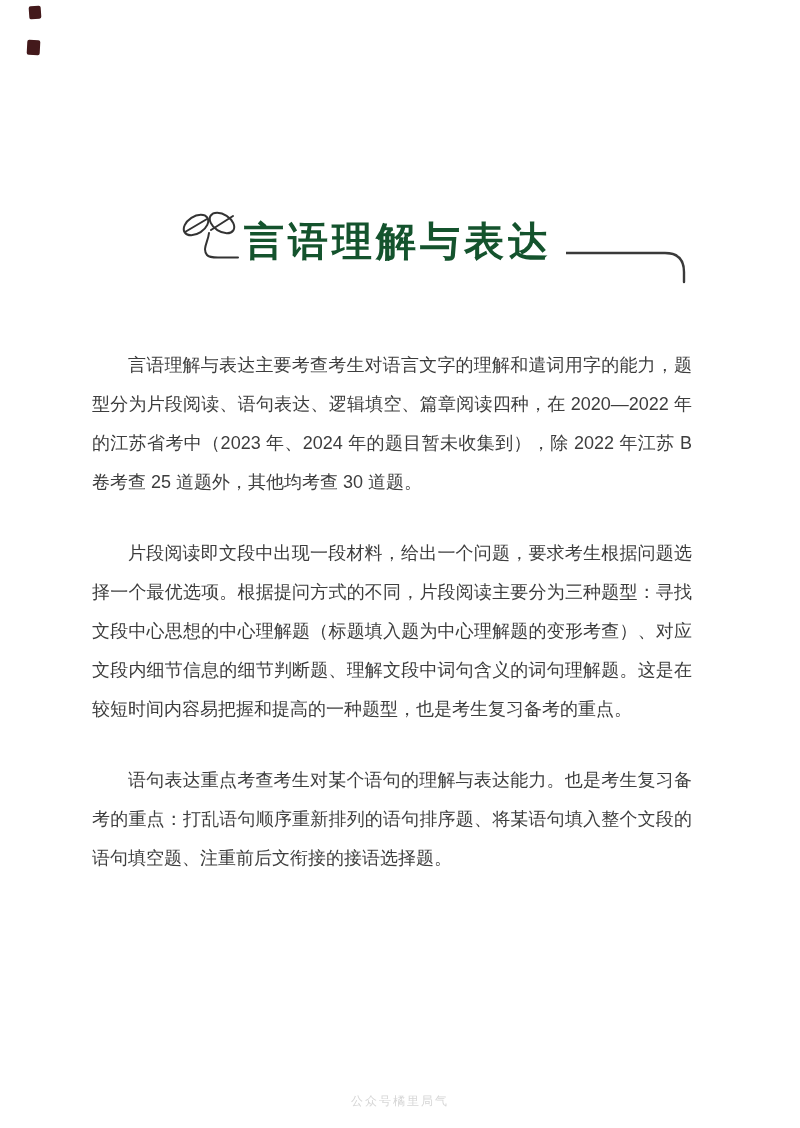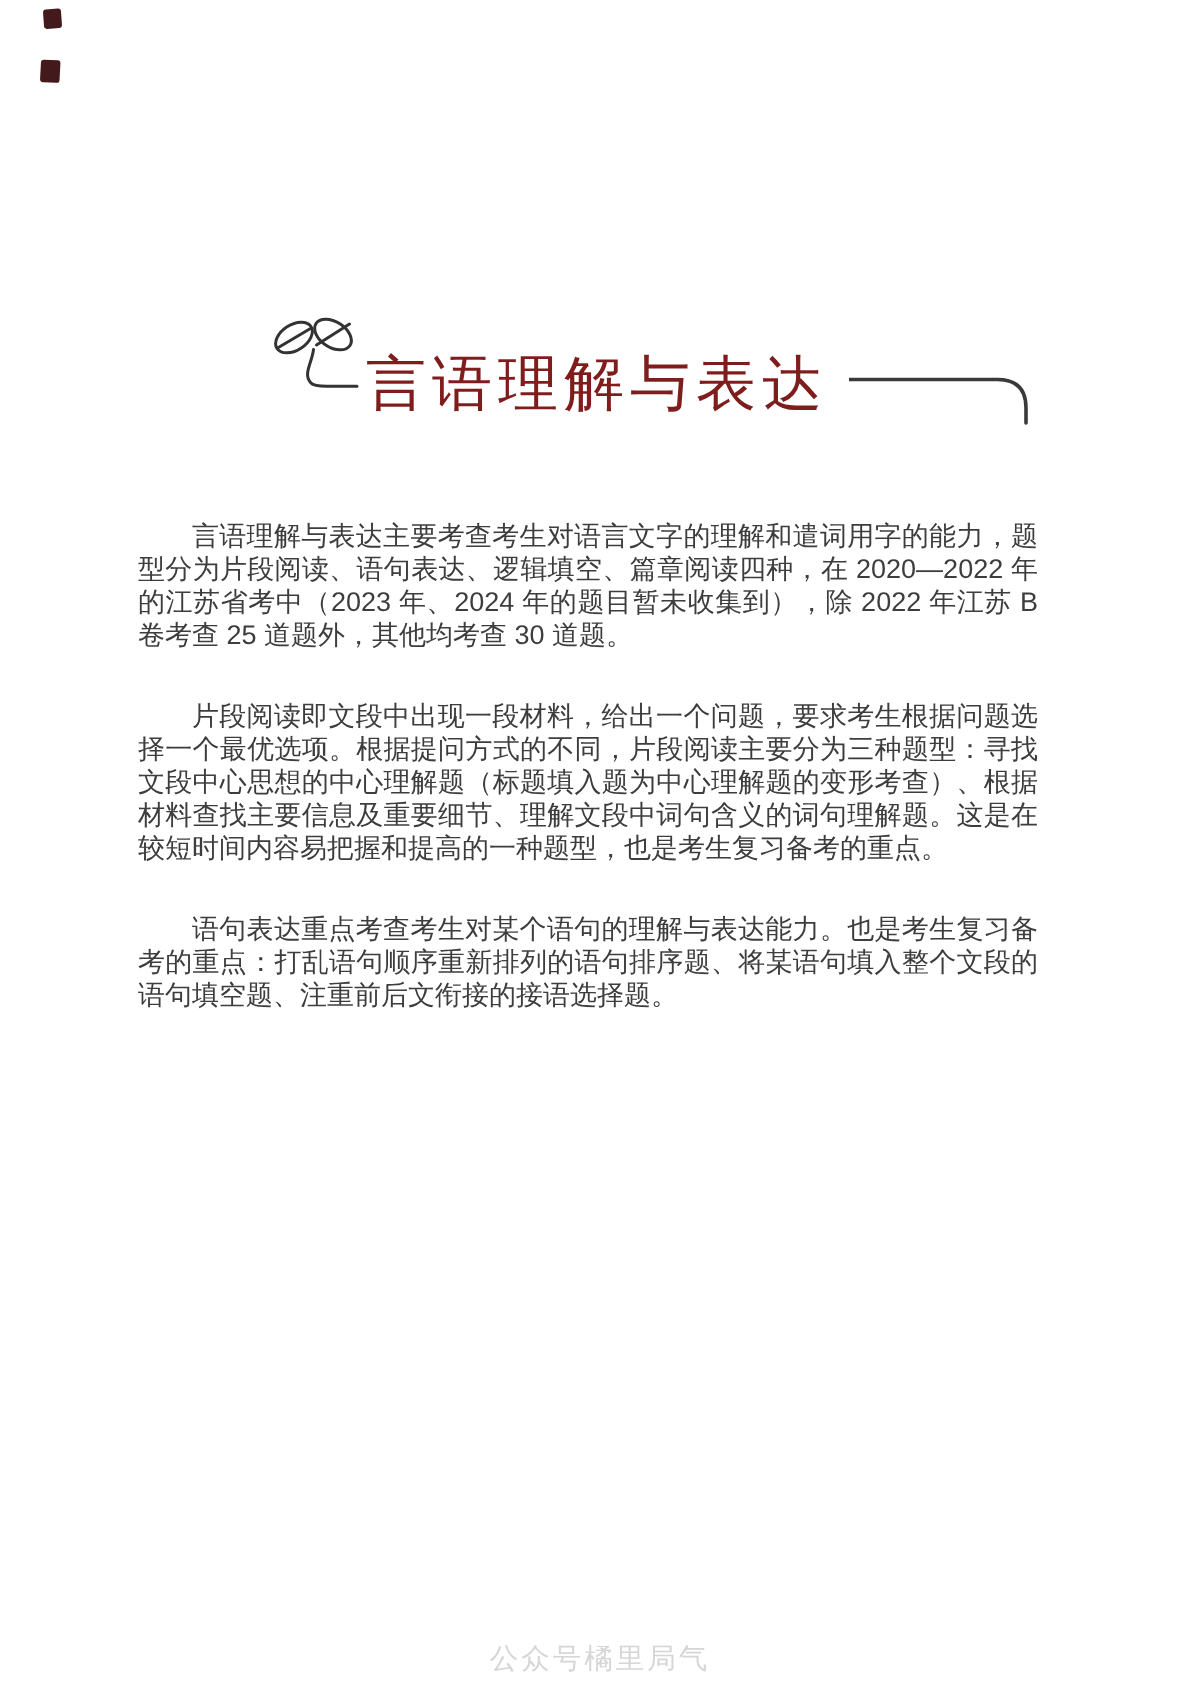--- a/index.html
+++ b/index.html
@@ -13,41 +13,41 @@
   .page { position: absolute; inset: 0; background: #ffffff; }
 
   
   .ink-mark { position: absolute; background: #43191b; border-radius: 2px; }
   .ink-mark.m1 { left: 29px; top: 6px;  width: 12px; height: 13px; transform: rotate(-4deg); }
   .ink-mark.m2 { left: 27px; top: 40px; width: 13px; height: 15px; transform: rotate(3deg); }
 
   
   .sprout { position: absolute; left: 182px; top: 211px; }
   .chapter-title {
-    position: absolute; left: 244px; top: 233px;
+    position: absolute; left: 244px; top: 218px;
     font-size: 40px; line-height: 46px;
-    letter-spacing: 4px; font-weight: 400;
-    color: #7f1d1d; white-space: nowrap;
+    letter-spacing: 4px; font-weight: 700;
+    color: #14532d; white-space: nowrap;
   }
   .tail-line { position: absolute; left: 566px; top: 247px; }
 
   
   .content {
     position: absolute; left: 92px; top: 346px; width: 600px;
     color: #3d3d3d;
-    font-size: 18px; line-height: 22px;
+    font-size: 18px; line-height: 39px;
     text-align: justify; text-align-last: left;
   }
   .content p { margin: 0 0 32px 0; text-indent: 2em; }
 
   
   .watermark {
     position: absolute; left: 0; top: 1093px; width: 100%;
     text-align: center;
-    color: #d6d6d6; font-size: 19px; letter-spacing: 2px;
+    color: #d6d6d6; font-size: 12px; letter-spacing: 2px;
   }
 </style>
 </head>
 <body>
 
 <div class="page">
 
   <div class="ink-mark m1"></div>
   <div class="ink-mark m2"></div>
 
@@ -66,19 +66,19 @@
   <div class="chapter-title">言语理解与表达</div>
 
   <div class="tail-line">
     <svg width="126" height="38" viewBox="0 0 126 38" fill="none">
       <path d="M0 6 L99 6 Q118 6 118 25 L118 35" stroke="#3a3a3a" stroke-width="2.4" fill="none" stroke-linecap="round"></path>
     </svg>
   </div>
 
   <div class="content">
     <p>言语理解与表达主要考查考生对语言文字的理解和遣词用字的能力，题型分为片段阅读、语句表达、逻辑填空、篇章阅读四种，在 2020—2022 年的江苏省考中（2023 年、2024 年的题目暂未收集到），除 2022 年江苏 B 卷考查 25 道题外，其他均考查 30 道题。</p>
-    <p>片段阅读即文段中出现一段材料，给出一个问题，要求考生根据问题选择一个最优选项。根据提问方式的不同，片段阅读主要分为三种题型：寻找文段中心思想的中心理解题（标题填入题为中心理解题的变形考查）、根据材料查找主要信息及重要细节、理解文段中词句含义的词句理解题。这是在较短时间内容易把握和提高的一种题型，也是考生复习备考的重点。</p>
+    <p>片段阅读即文段中出现一段材料，给出一个问题，要求考生根据问题选择一个最优选项。根据提问方式的不同，片段阅读主要分为三种题型：寻找文段中心思想的中心理解题（标题填入题为中心理解题的变形考查）、对应文段内细节信息的细节判断题、理解文段中词句含义的词句理解题。这是在较短时间内容易把握和提高的一种题型，也是考生复习备考的重点。</p>
     <p>语句表达重点考查考生对某个语句的理解与表达能力。也是考生复习备考的重点：打乱语句顺序重新排列的语句排序题、将某语句填入整个文段的语句填空题、注重前后文衔接的接语选择题。</p>
   </div>
 
   <div class="watermark">公众号橘里局气</div>
 
 </div>
 
 </body></html>

